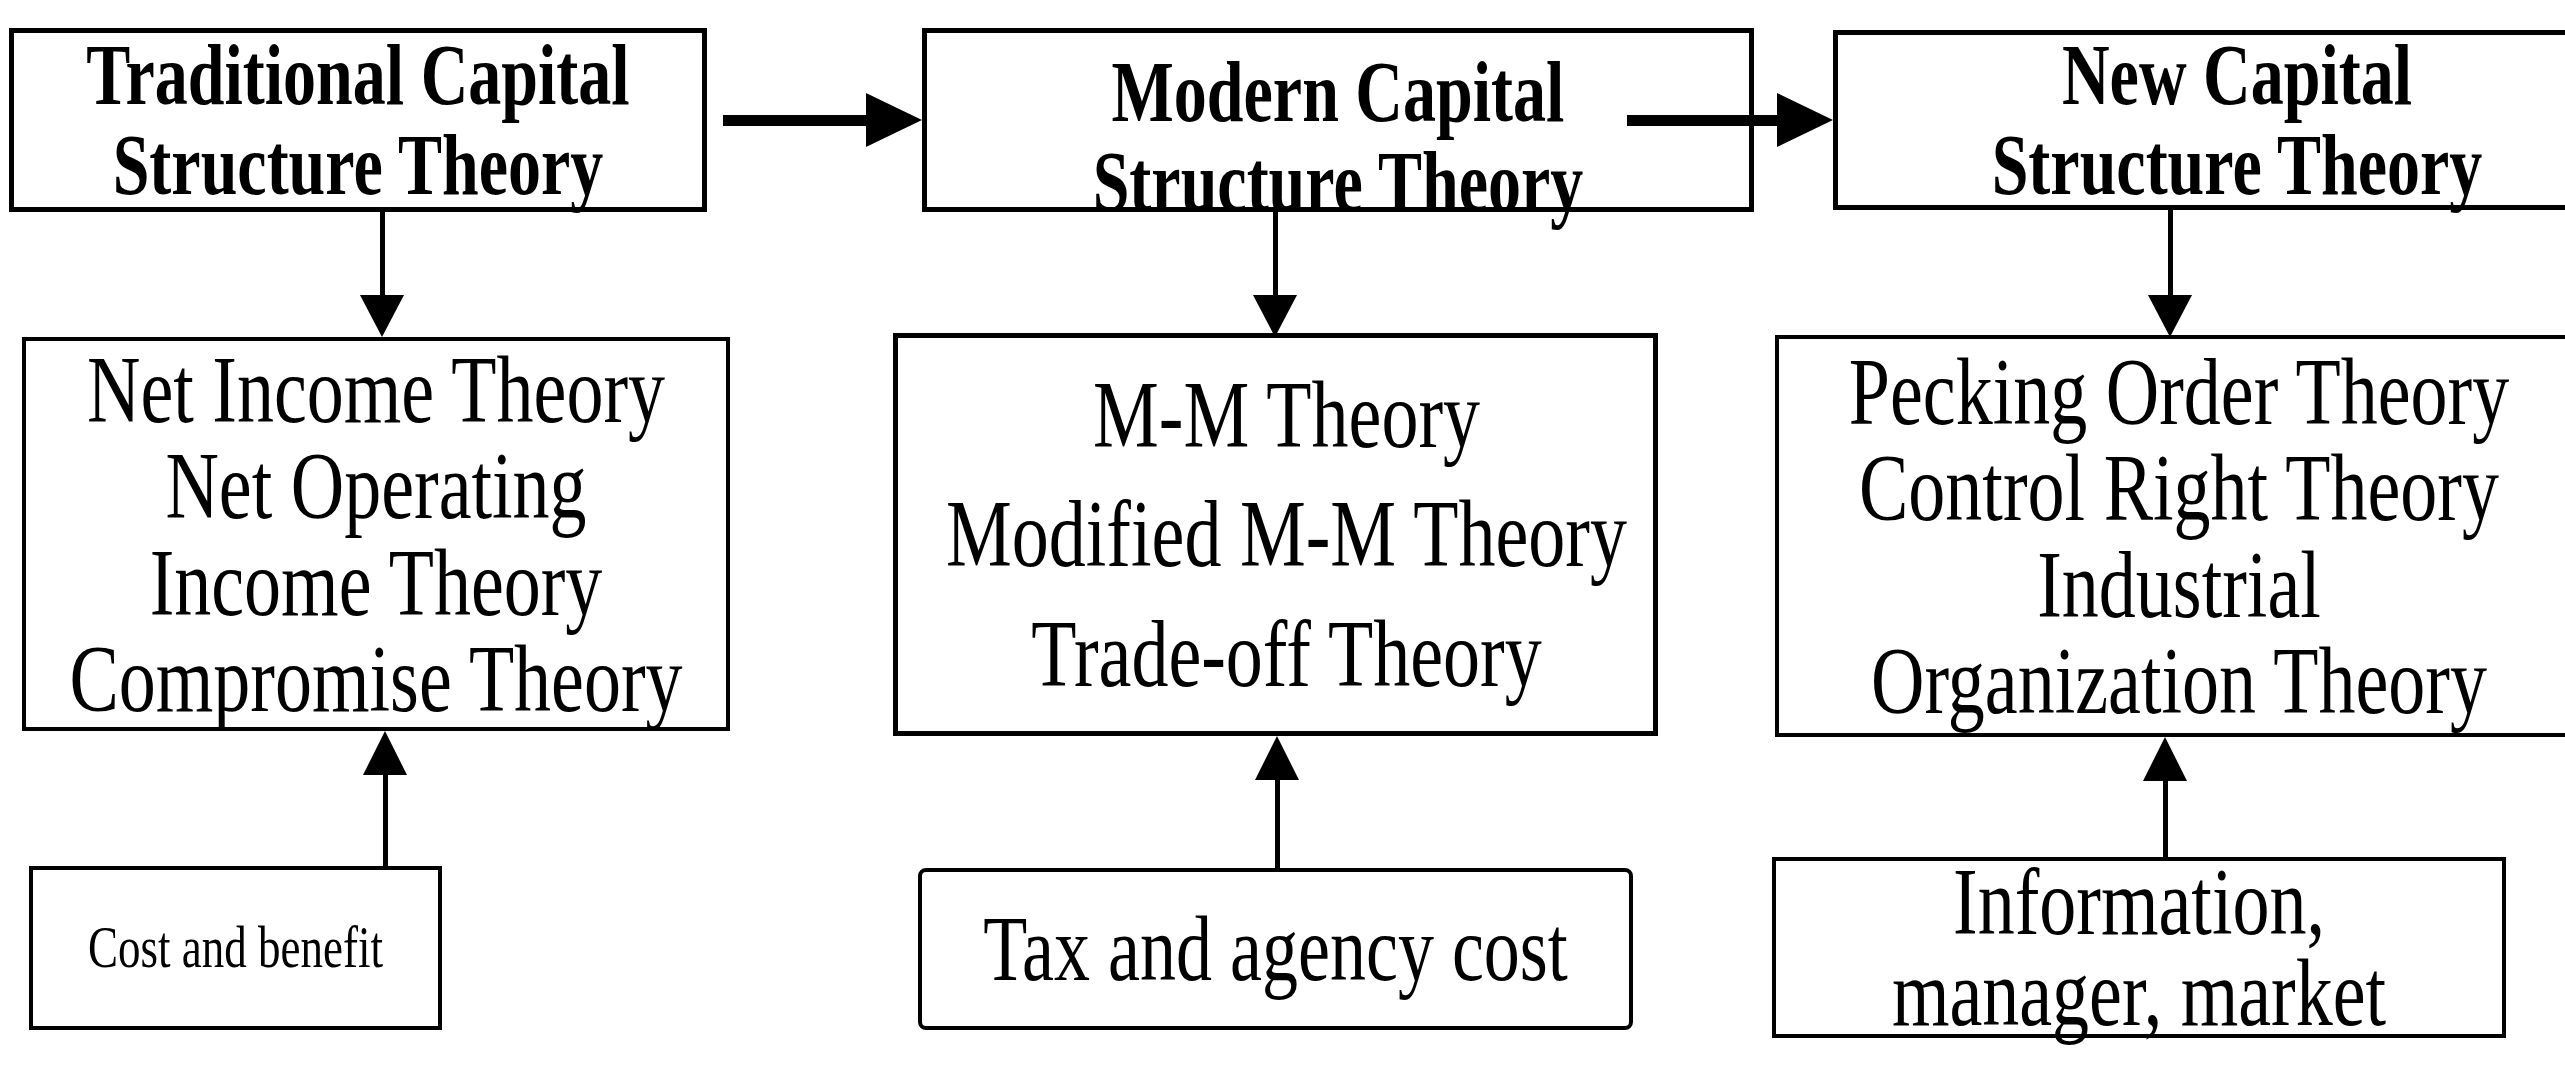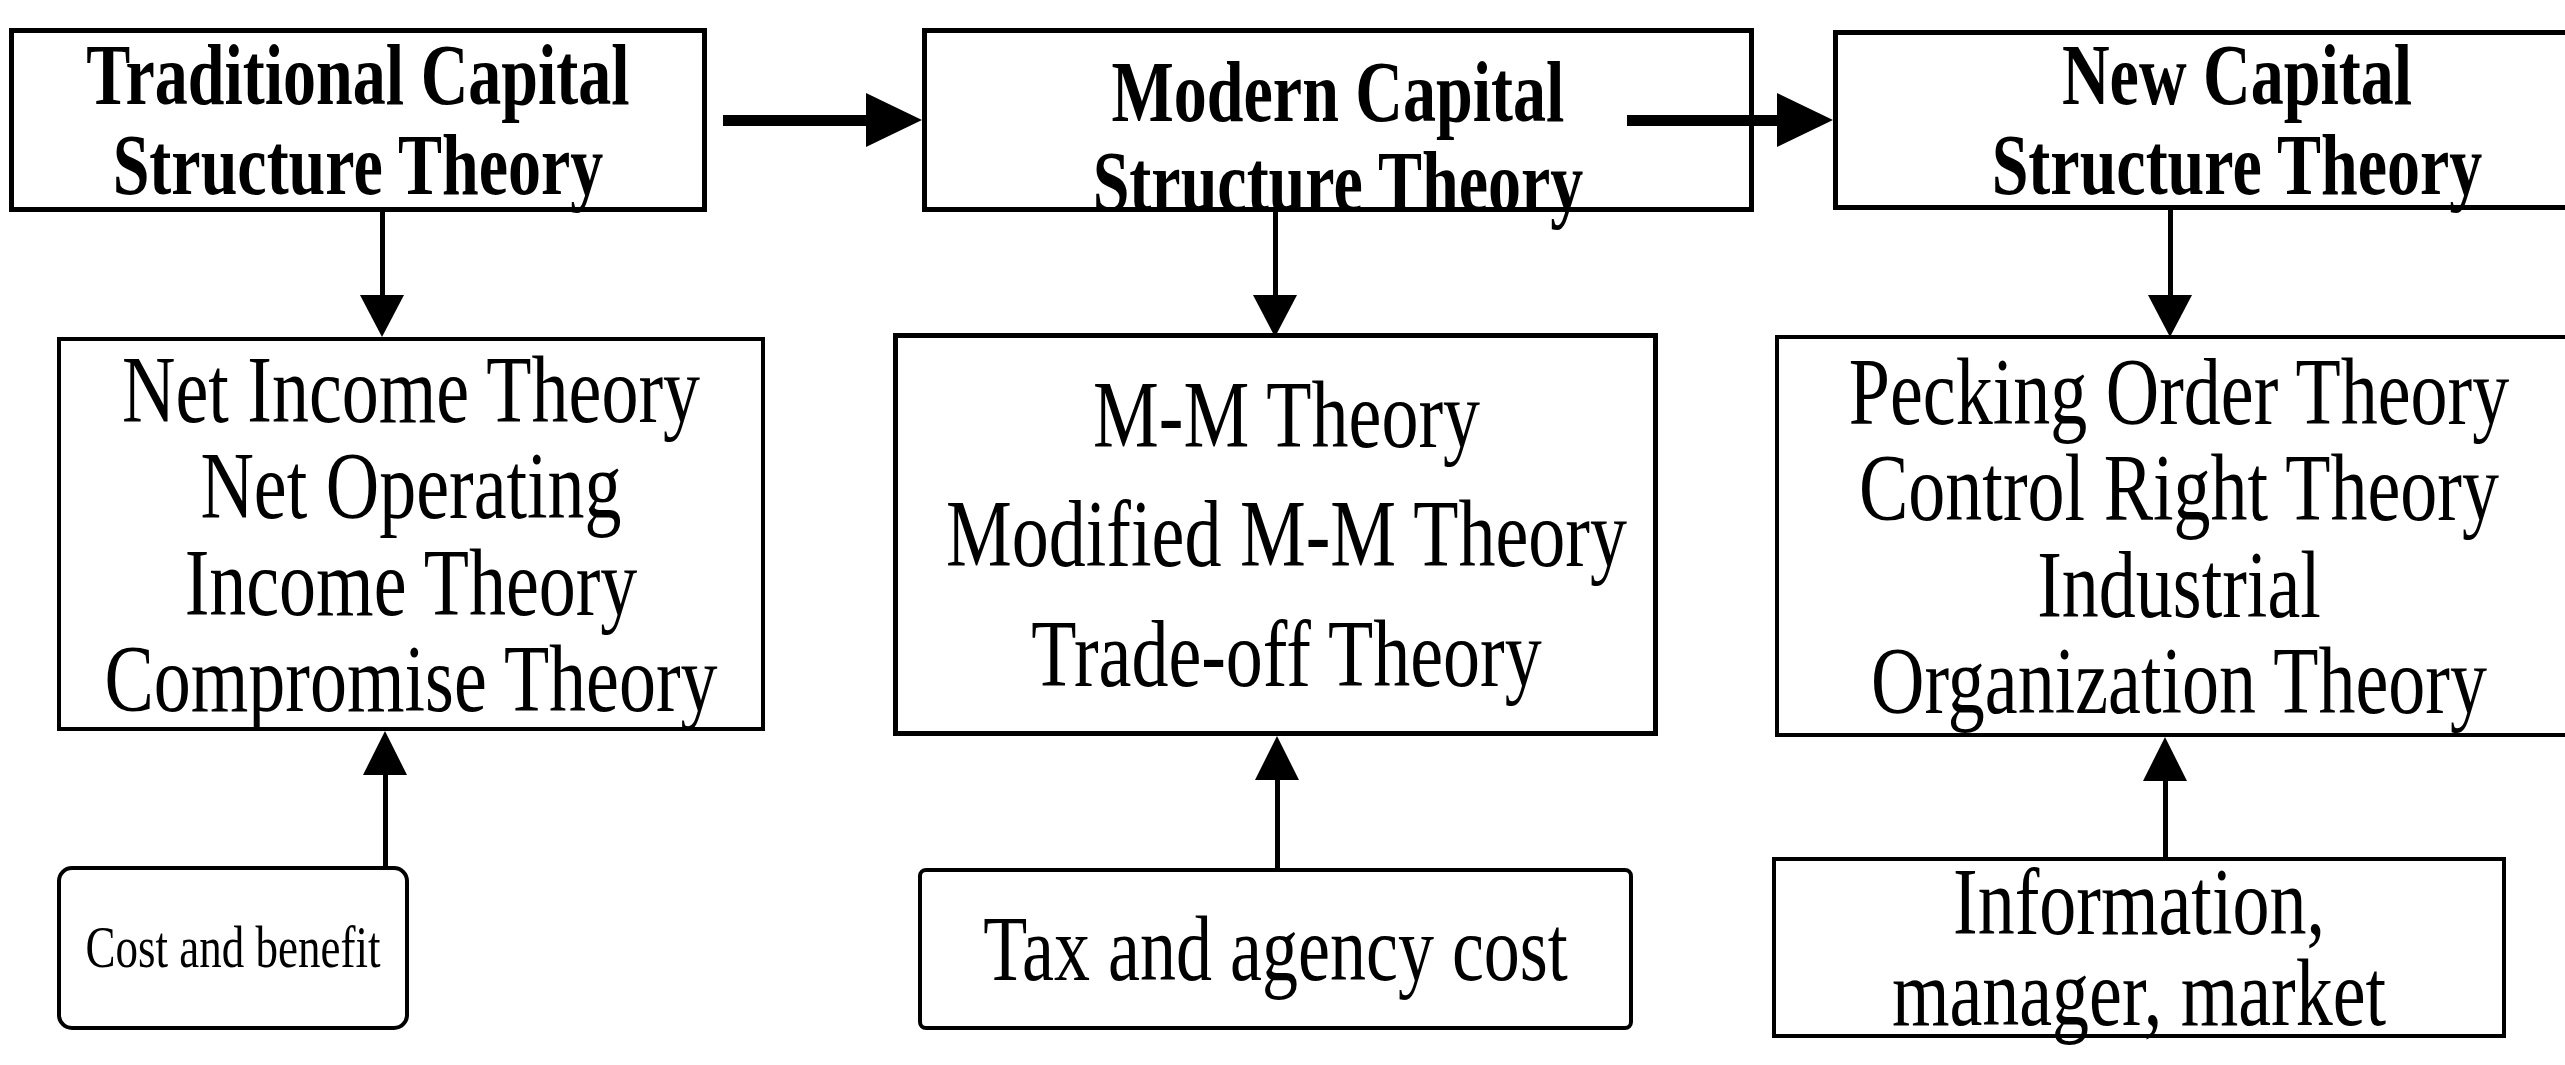--- a/index.html
+++ b/index.html
@@ -28,25 +28,25 @@
   .theory3{line-height:1.24;}
   .drv{font-size:72px;line-height:0.95;white-space:nowrap;}
   .drv-small{font-size:45px;}
   .drv3{font-size:74px;}
 
   
   #b1{left:9px;top:28px;width:698px;height:184px;}
   #b2{left:922px;top:28px;width:832px;height:184px;align-items:flex-end;}
   #b3{left:1833px;top:30px;width:808px;height:180px;}
   
-  #m1{left:22px;top:337px;width:708px;height:394px;margin-left:35px;}
+  #m1{left:22px;top:337px;width:708px;height:394px;}
   #m2{left:893px;top:333px;width:765px;height:403px;border-width:5px;padding-left:22px;}
   #m3{left:1775px;top:335px;width:808px;height:402px;}
   
-  #c1{left:57px;top:866px;width:352px;height:164px;border-radius:15px;}
+  #c1{left:29px;top:866px;width:413px;height:164px;}
   #c2{left:918px;top:868px;width:715px;height:162px;border-radius:8px;}
   #c3{left:1772px;top:857px;width:734px;height:181px;}
 
   
   .harrow{
     position:absolute;height:54px;
     display:flex;align-items:center;
   }
   #ha1{left:723px;top:93px;width:199px;}
   #ha2{left:1627px;top:93px;width:206px;}

